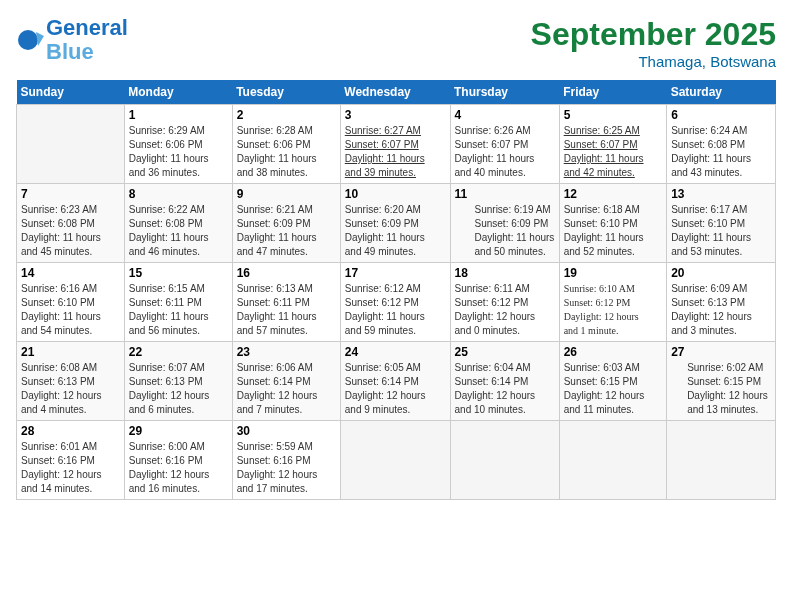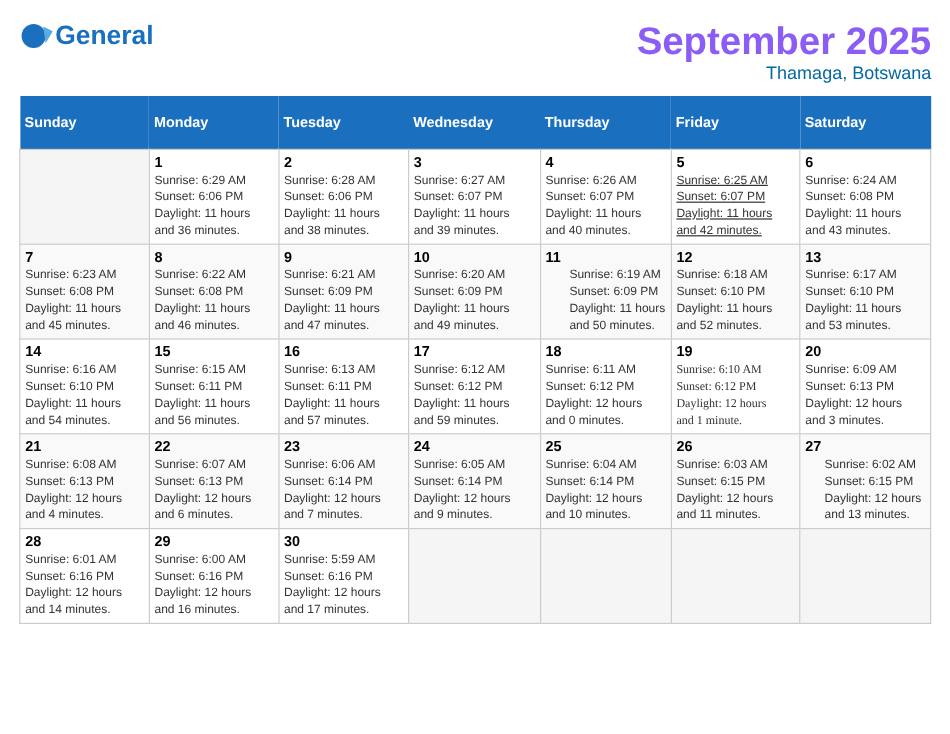--- a/index.html
+++ b/index.html
@@ -39,35 +39,35 @@
       width: 28px;
       height: 28px;
       margin-right: 2px;
     }
     .title-block {
       text-align: right;
     }
     .month-title {
       font-size: 32px;
       font-weight: bold;
-      color: #8b5cf6;
+      color: #15803d;
     }
     .location {
       font-size: 15px;
       color: #0369a1;
     }
     table {
       width: 100%;
       border-collapse: collapse;
       font-size: 11px;
     }
     thead tr th {
       background-color: #1a6fbf;
       color: #fff;
-      padding: 15px 4px;
+      padding: 5px 4px;
       text-align: left;
       font-size: 12px;
       font-weight: bold;
     }
     tbody tr td {
       border: 1px solid #ccc;
       vertical-align: top;
       padding: 3px 4px;
       width: 113px;
       min-height: 60px;
@@ -96,20 +96,21 @@
 
 <div class="page">
   <div class="header">
     <div class="logo">
       <svg class="logo-icon" viewBox="0 0 28 28">
         <circle cx="12" cy="14" r="10" fill="#1a6fbf"></circle>
         <polygon points="20,6 28,10 22,20" fill="#5aabde"></polygon>
       </svg>
       <div class="logo-text">
         <div><span>General</span></div>
+        <div><span style="color:#5aabde;">Blue</span></div>
       </div>
     </div>
     <div class="title-block">
       <div class="month-title">September 2025</div>
       <div class="location">Thamaga, Botswana</div>
     </div>
   </div>
 
   <table>
     <thead>
@@ -135,21 +136,21 @@
           </td>
           <td>
             <span class="day-num">2</span>
             <div class="day-info" style="white-space: pre-line;">Sunrise: 6:28 AM
 Sunset: 6:06 PM
 Daylight: 11 hours
 and 38 minutes.</div>
           </td>
           <td>
             <span class="day-num">3</span>
-            <div class="day-info" style="white-space: pre-line;">Sunrise: 6:27 AM
+            <div class="day-info" style="white-space: pre-line; text-decoration: underline;">Sunrise: 6:27 AM
 Sunset: 6:07 PM
 Daylight: 11 hours
 and 39 minutes.</div>
           </td>
           <td>
             <span class="day-num">4</span>
             <div class="day-info" style="white-space: pre-line;">Sunrise: 6:26 AM
 Sunset: 6:07 PM
 Daylight: 11 hours
 and 40 minutes.</div>

